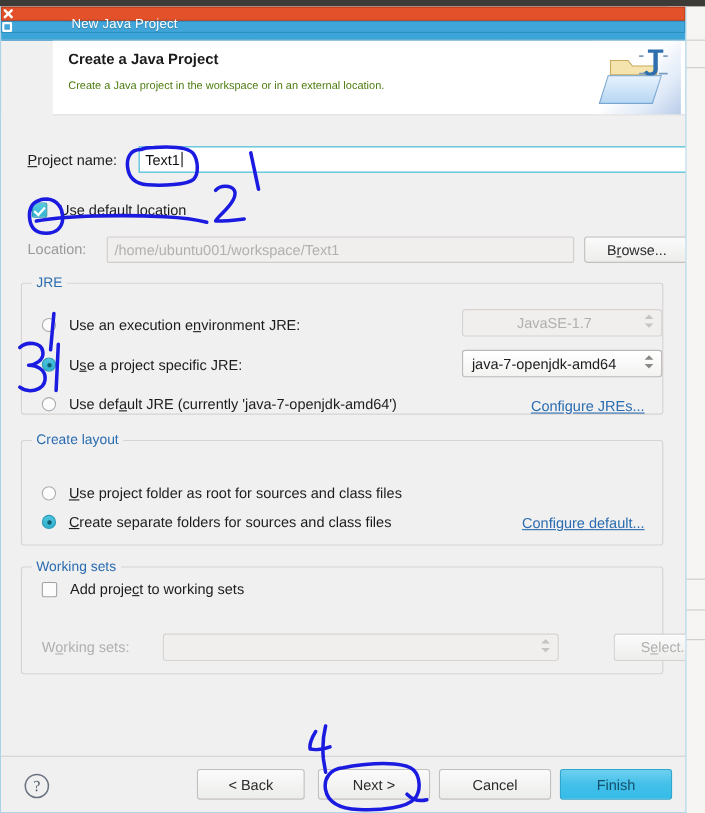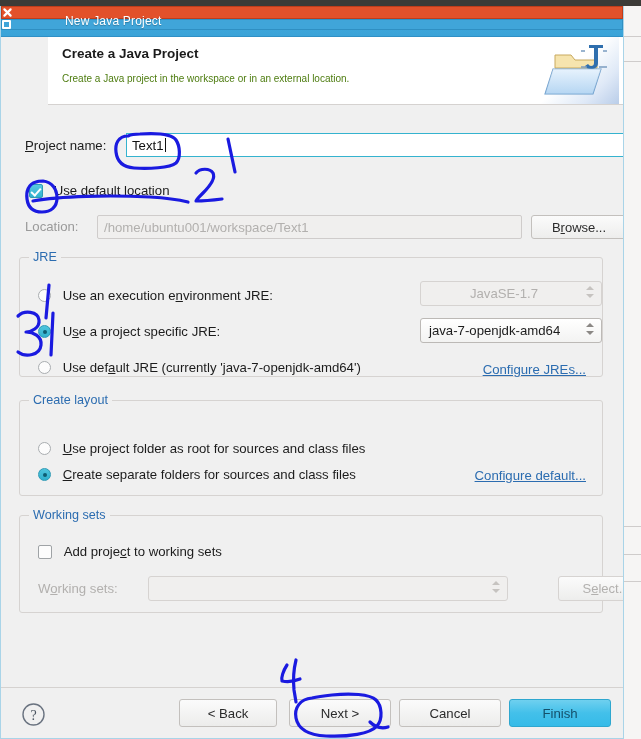--- a/index.html
+++ b/index.html
@@ -154,21 +154,21 @@
   #jre-link{position:absolute;right:16px;top:104px;}
 
   
   #grp-layout{left:18px;top:295px;width:584px;height:96px;}
   #lay-r1{position:absolute;left:18px;top:40px;}
   #lay-r2{position:absolute;left:18px;top:66px;}
   #lay-link{position:absolute;right:16px;top:67px;}
 
   
   #grp-ws{left:18px;top:410px;width:584px;height:98px;}
-  #ws-check{position:absolute;left:18px;top:28px;}
+  #ws-check{position:absolute;left:18px;top:12px;}
   #ws-row{position:absolute;left:18px;top:60px;width:548px;height:25px;}
   #ws-label{position:absolute;left:0;top:5px;color:#b2b0ae;}
   #ws-combo{left:110px;top:0;width:360px;}
   #ws-select{
     position:absolute;left:484px;top:0;width:96px;height:25px;box-sizing:border-box;
     background:linear-gradient(180deg,#fbfbfb 0%,#ededec 100%);
     border:1px solid #d6d3d1;border-radius:3px;
     display:flex;align-items:center;justify-content:center;font-size:13px;color:#b2b0ae;margin-left:36px;
   }
 

